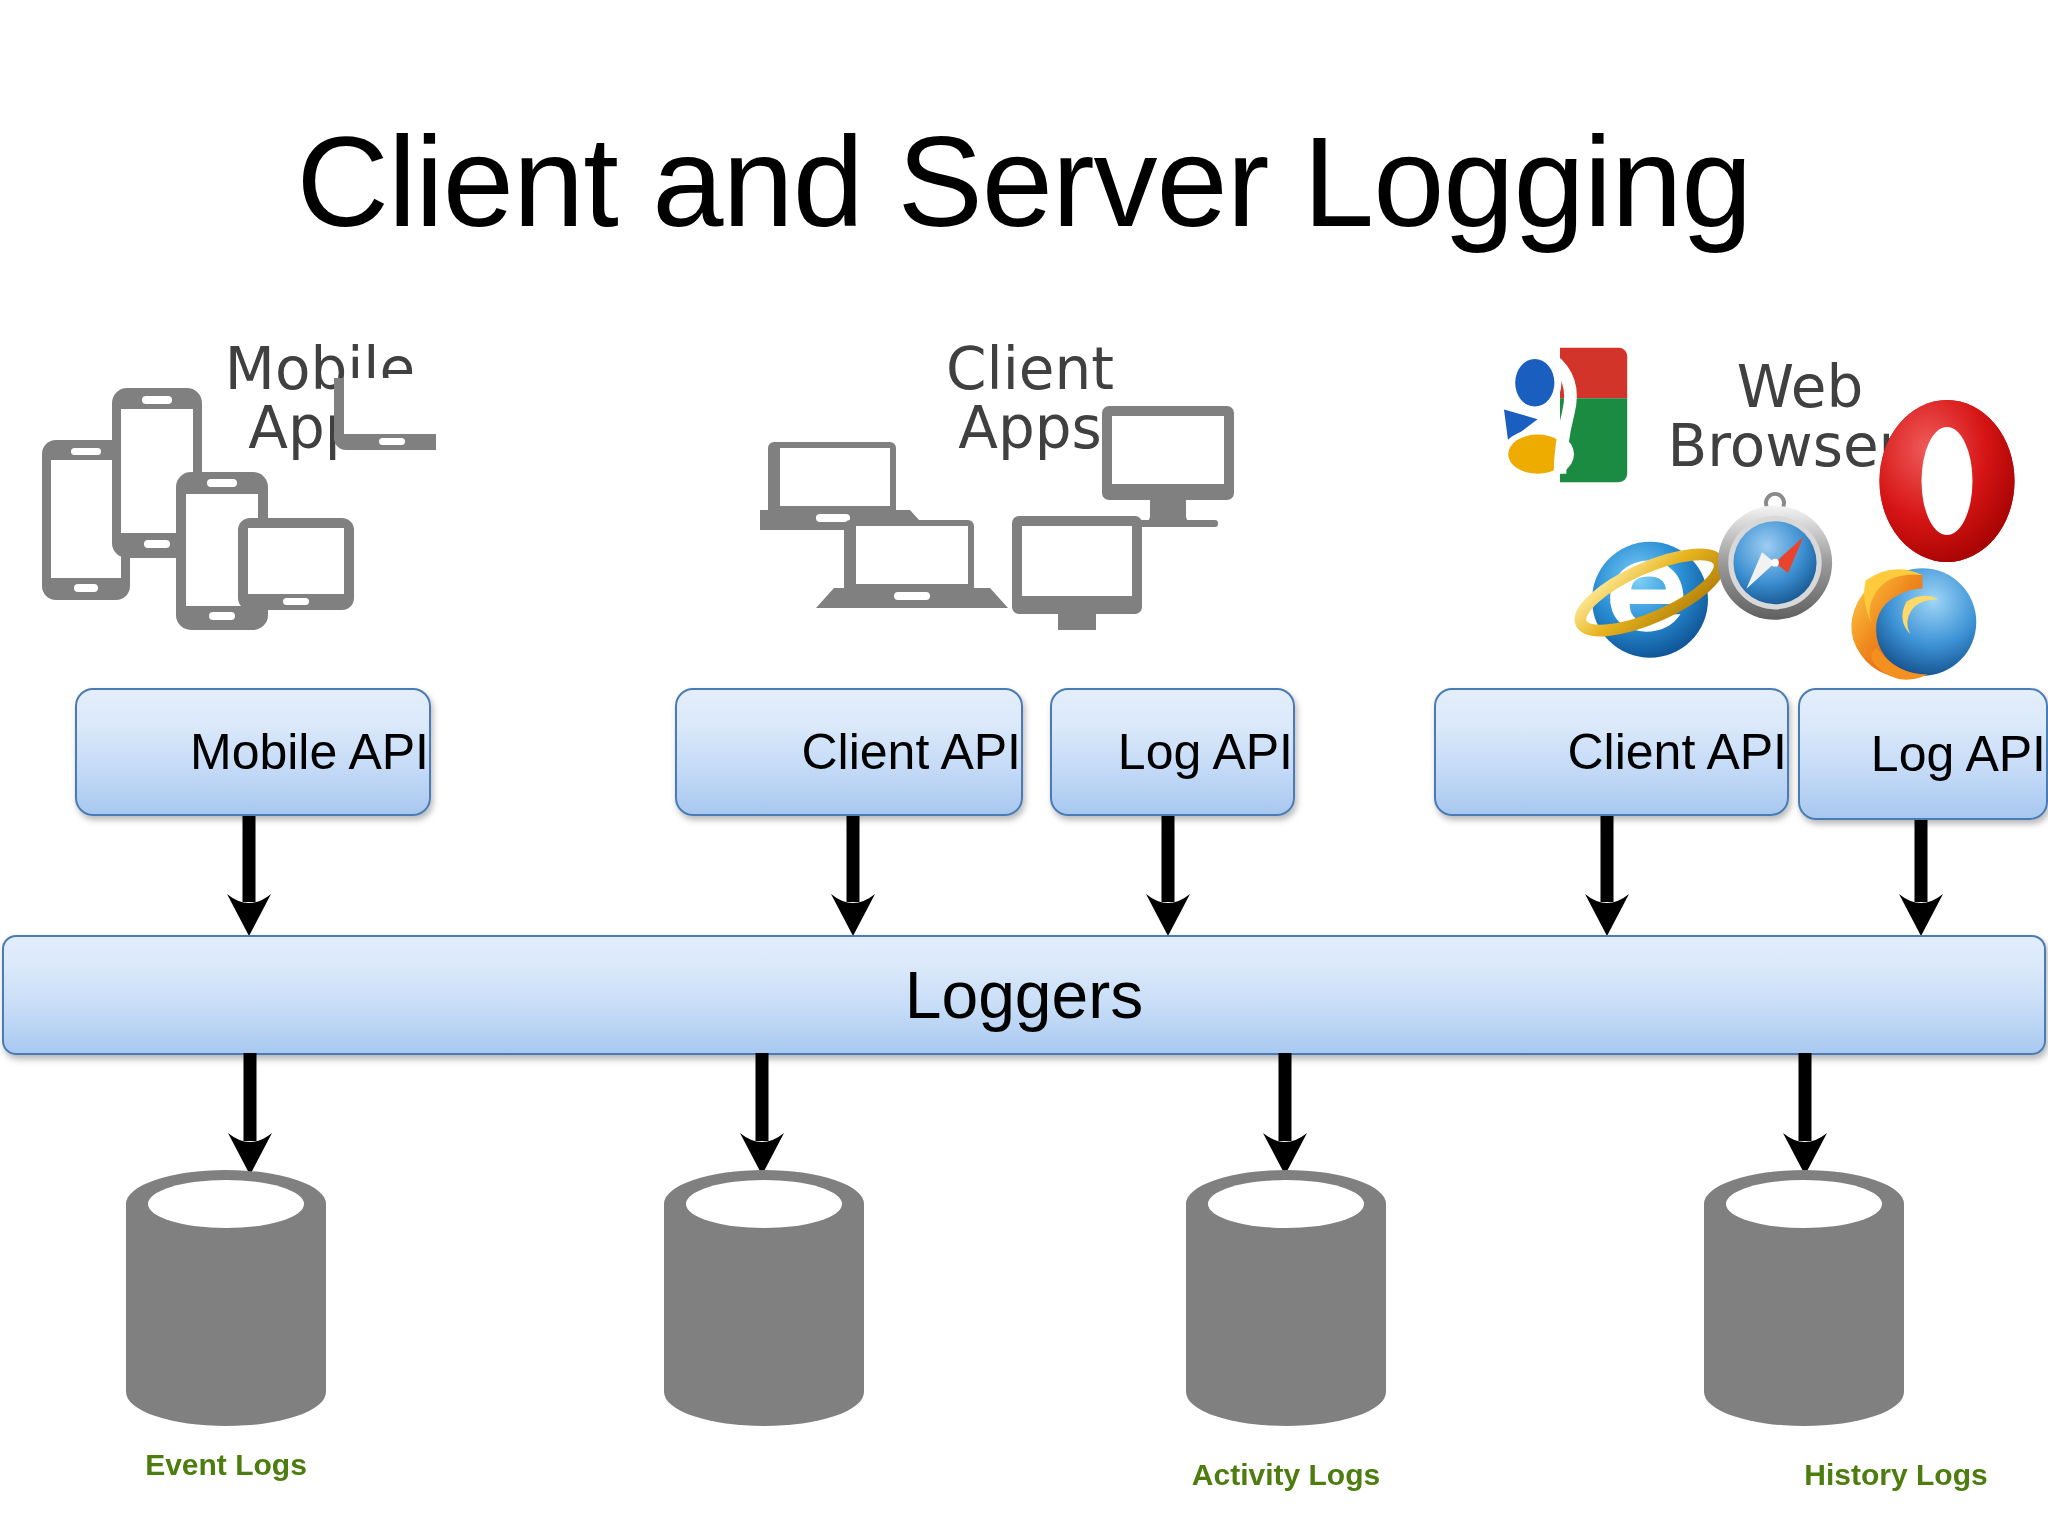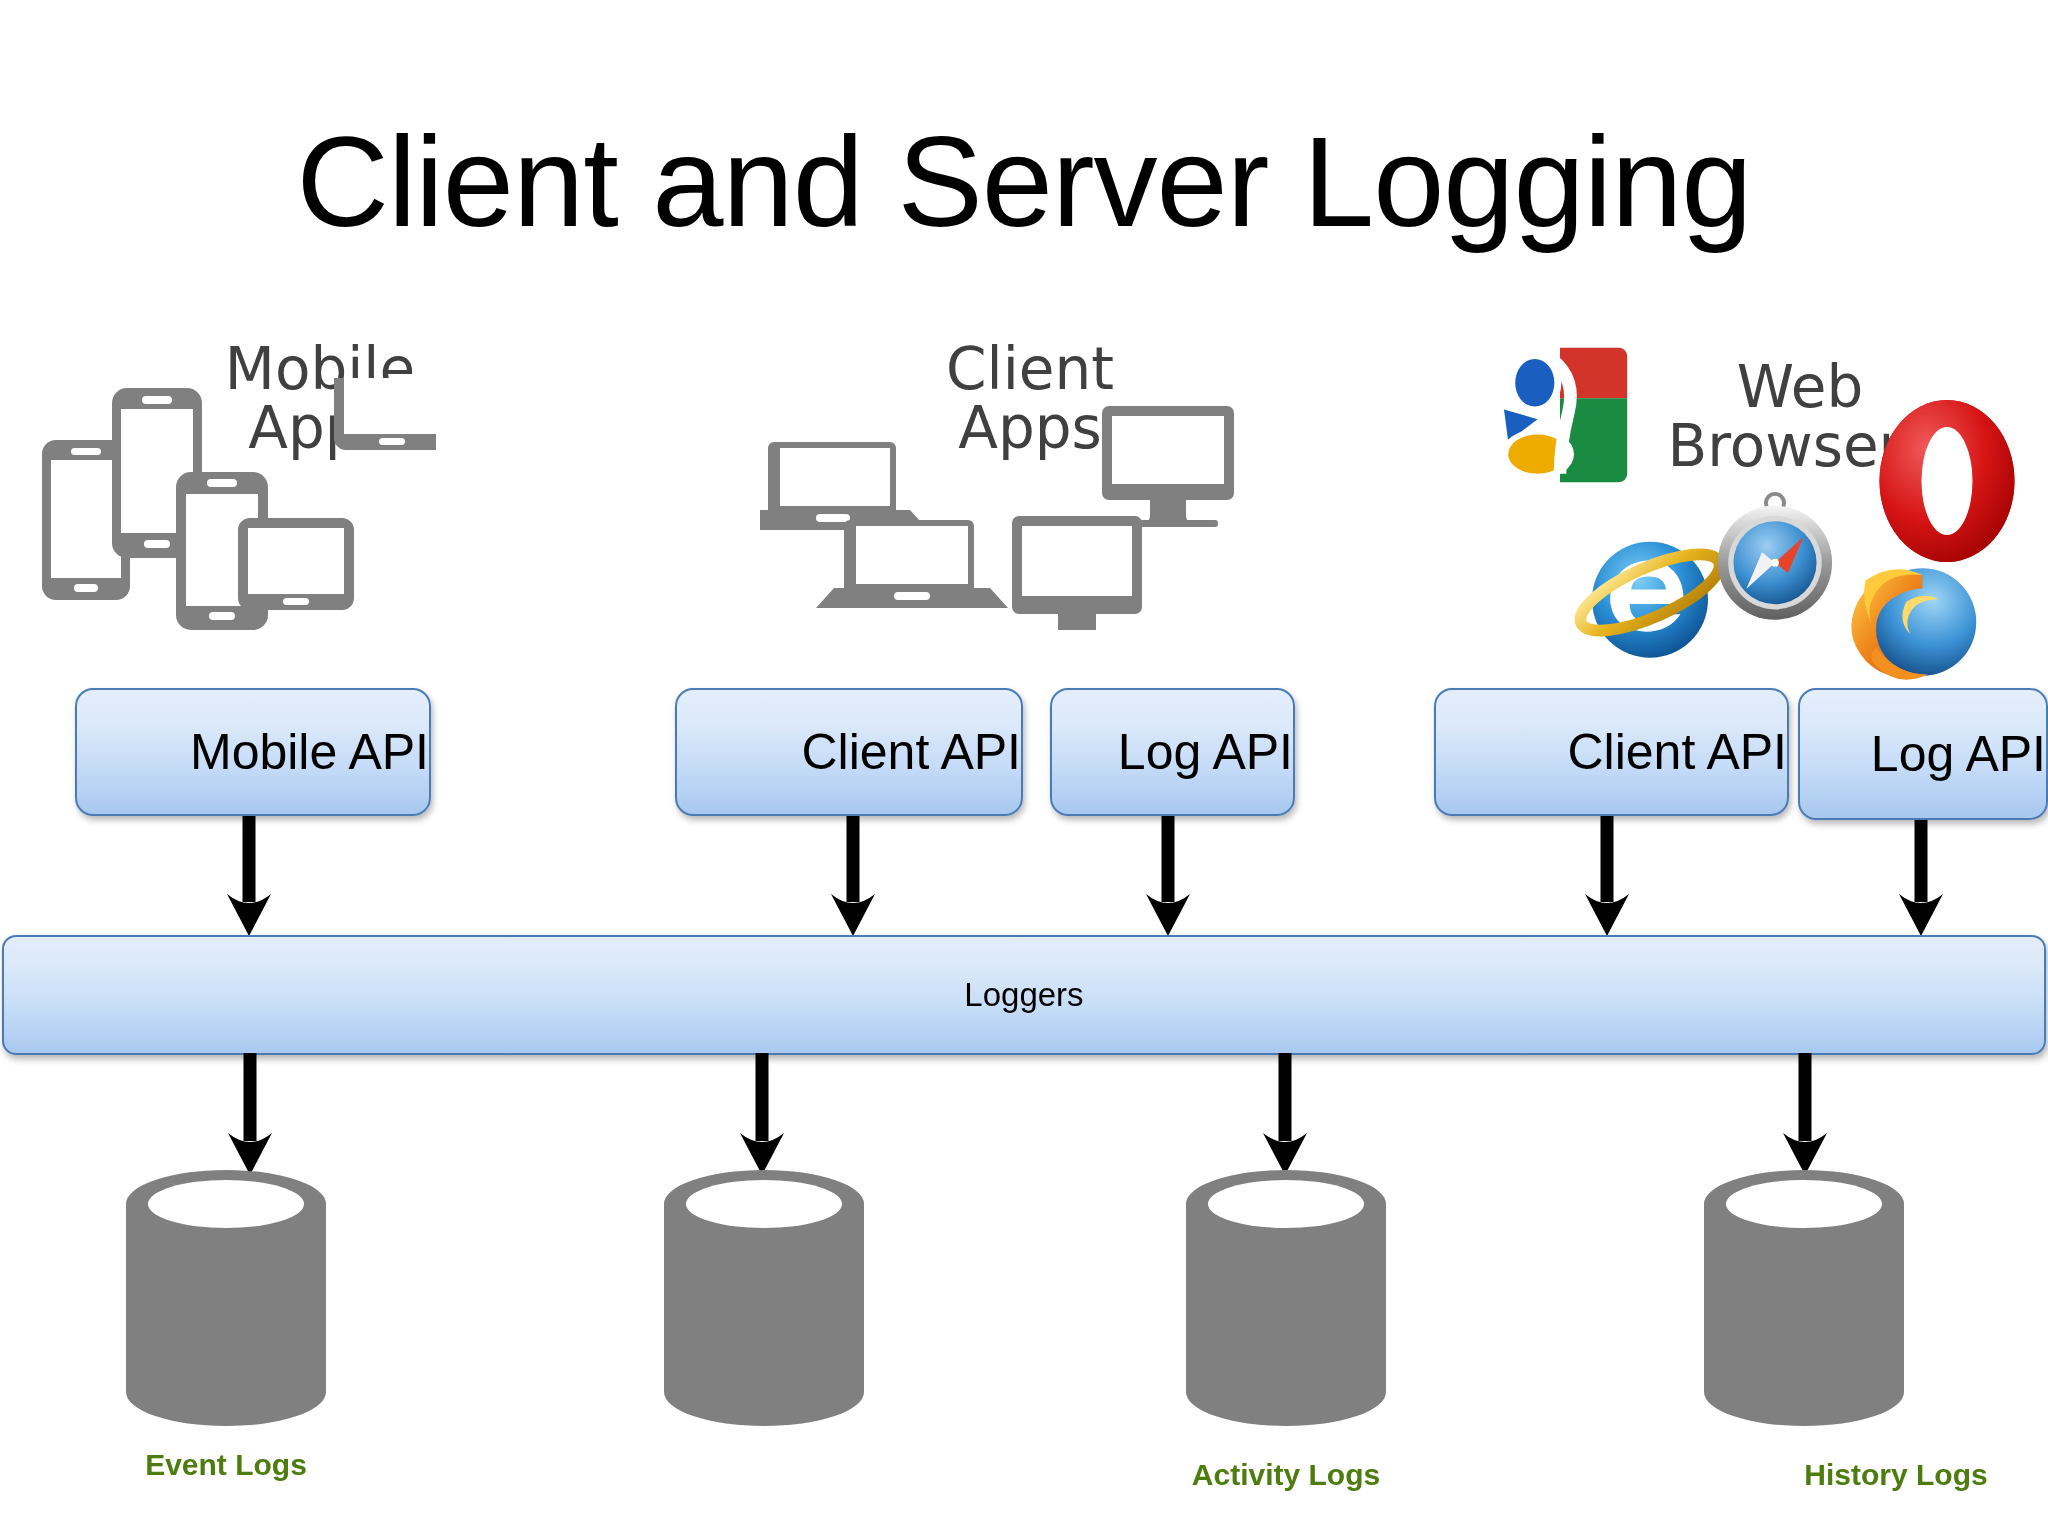--- a/index.html
+++ b/index.html
@@ -72,21 +72,21 @@
     height: 120px;
     box-sizing: border-box;
     border: 2px solid #4b7bb5;
     border-radius: 14px;
     background: linear-gradient(to bottom, #e2edfc 0%, #dbe9fa 25%, #c7ddf7 60%, #a9c9f0 100%);
     box-shadow: 2px 4px 7px rgba(0,0,0,0.3);
     display: flex;
     align-items: center;
     justify-content: center;
     font-family: "Liberation Sans", sans-serif;
-    font-size: 33px;
+    font-size: 66px;
     color: #000000;
   }
 
   
   .arrow {
     position: absolute;
   }
 
   
   .db-cyl { position: absolute; }

